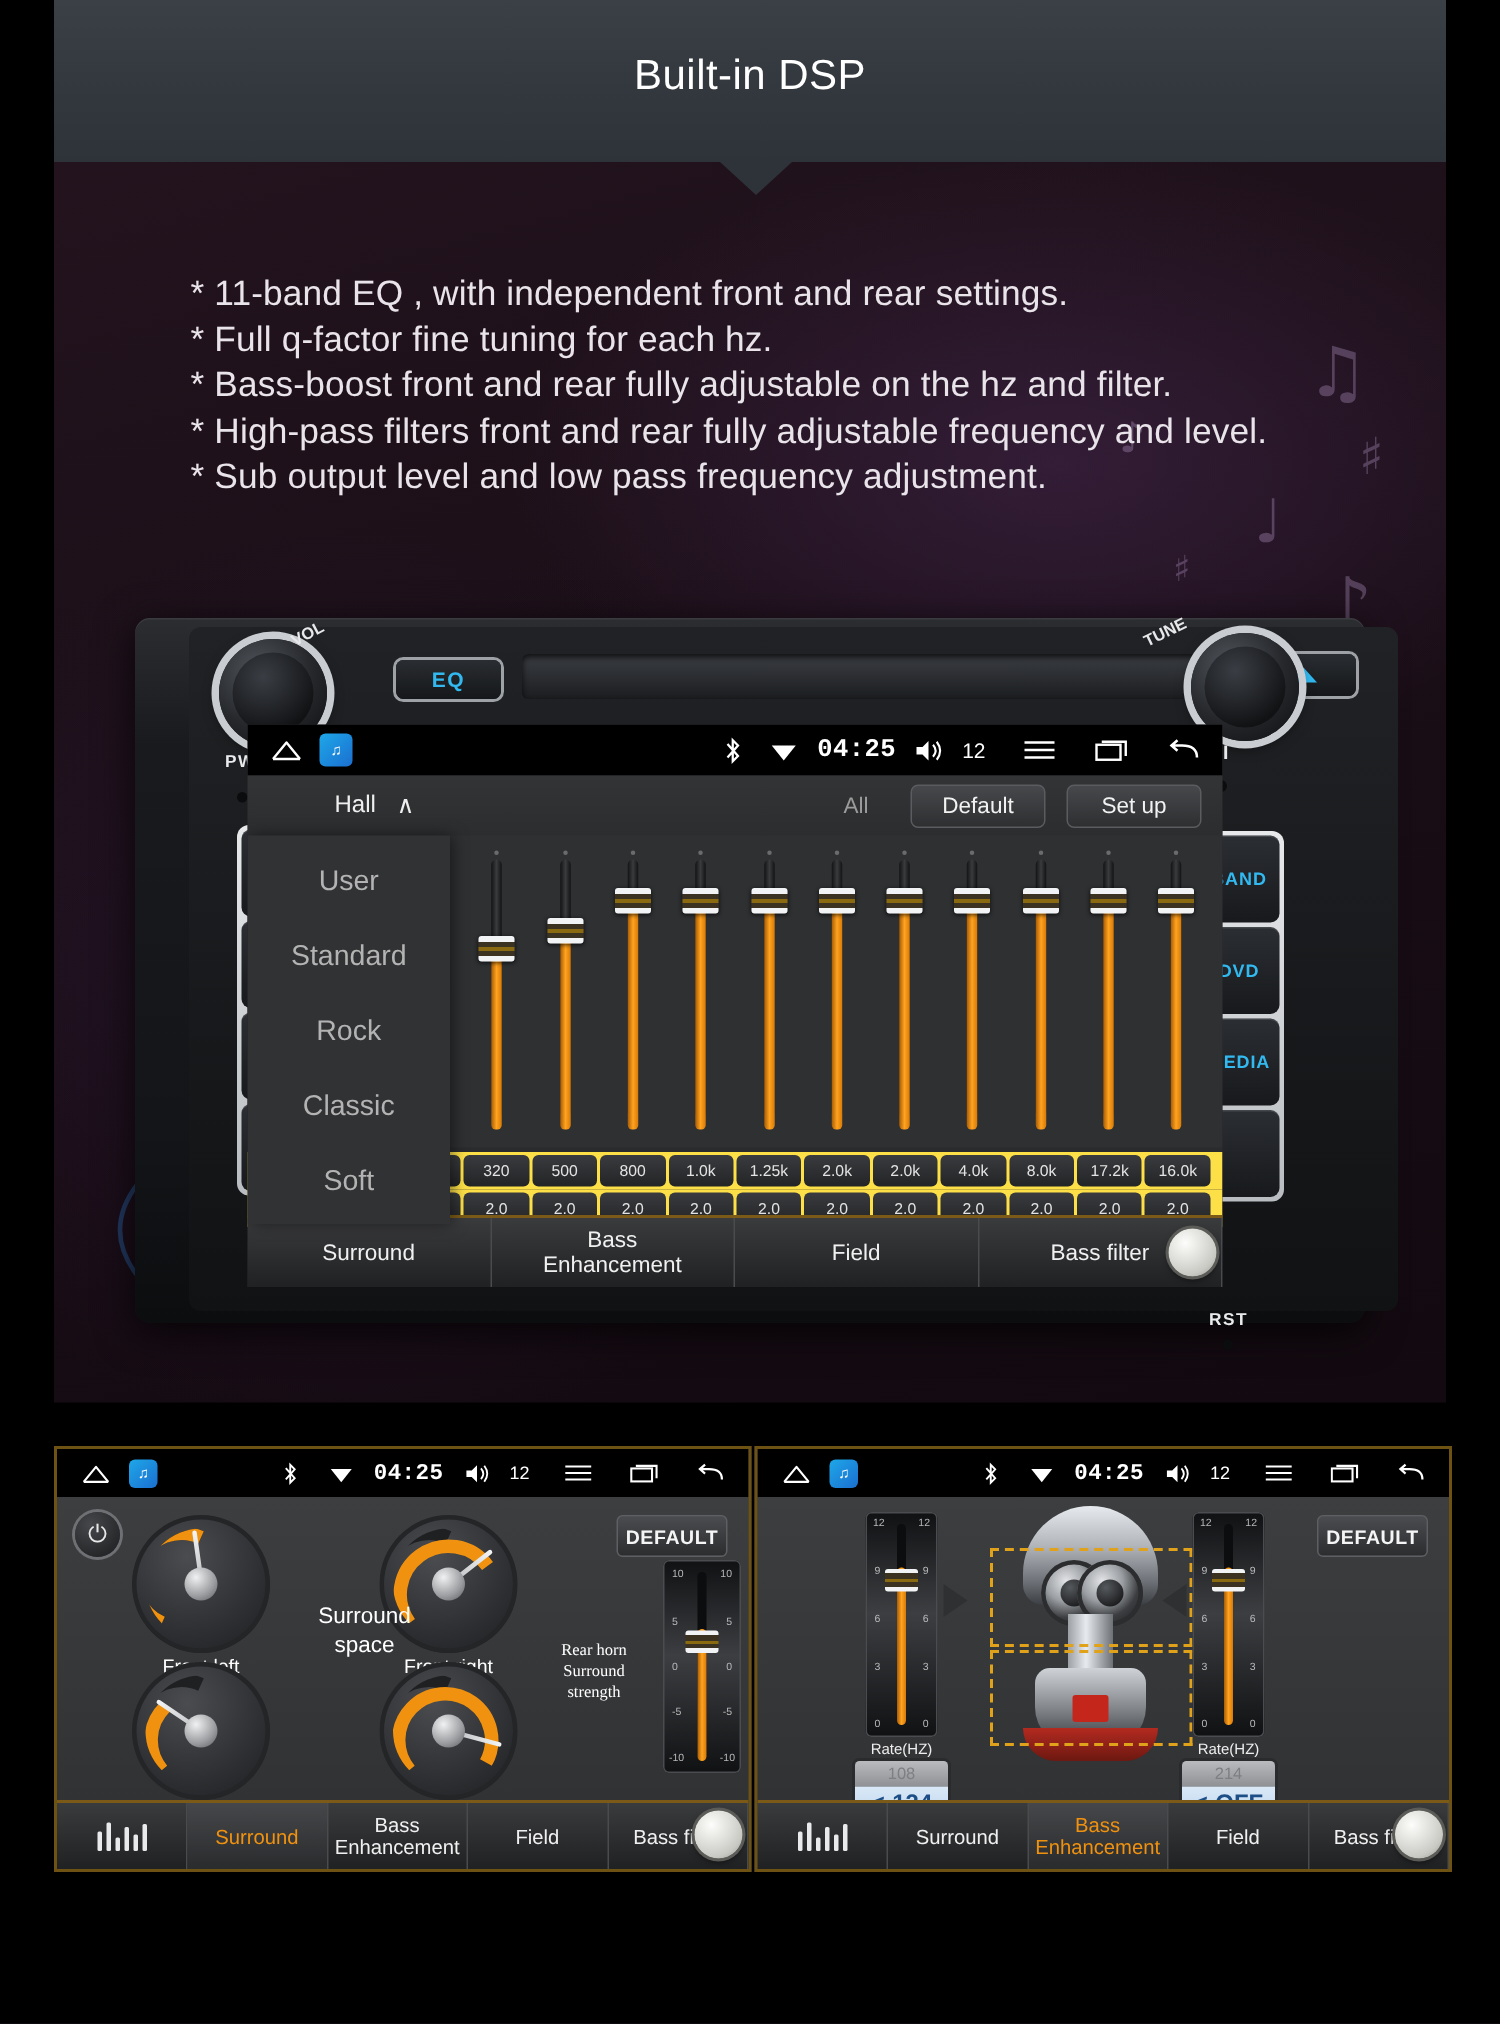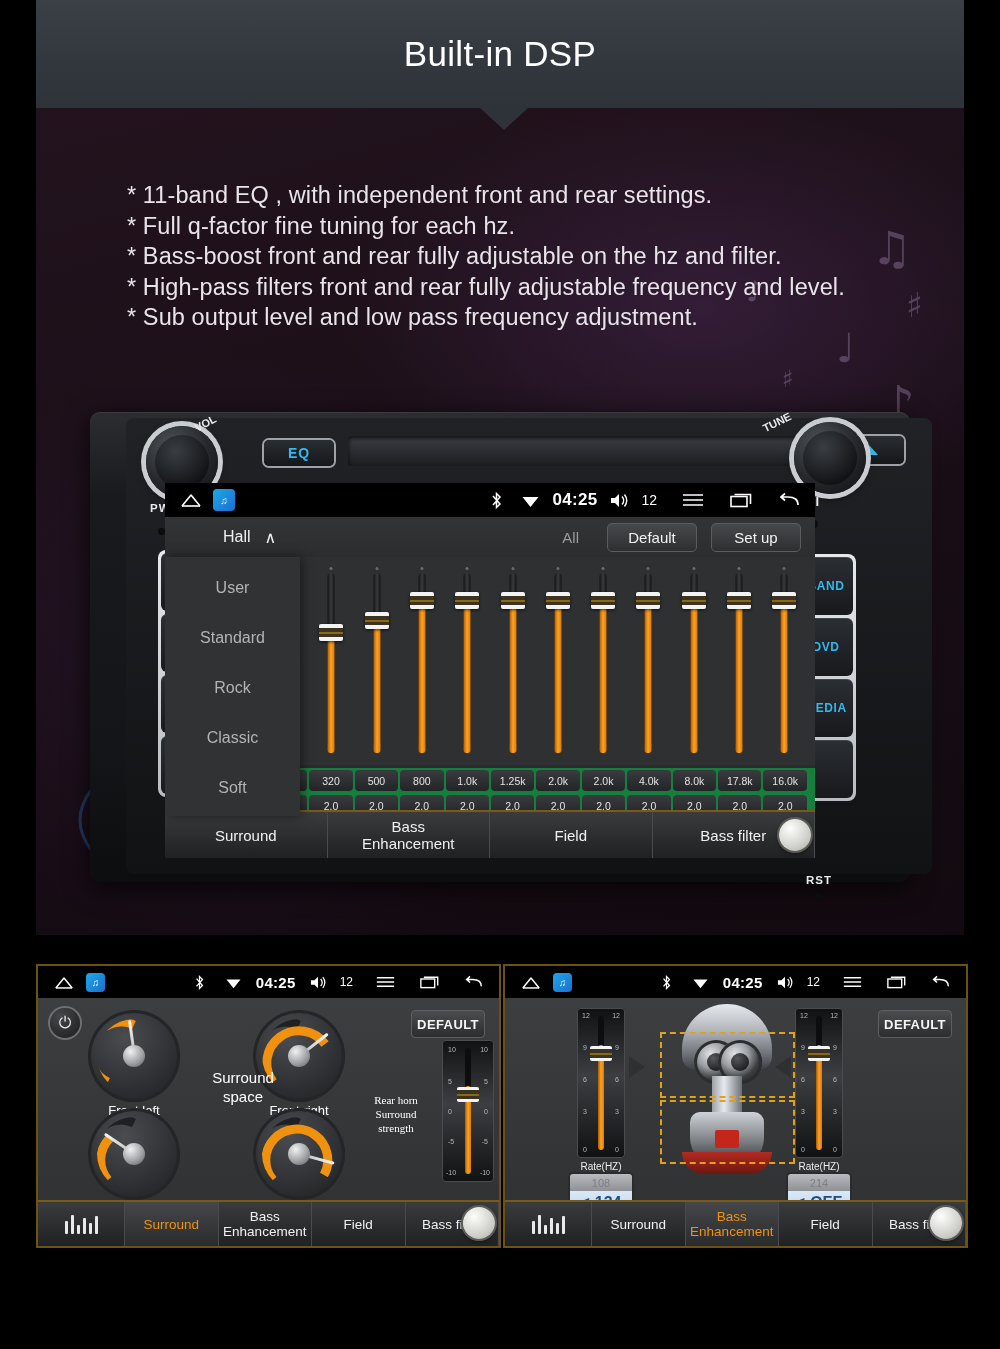--- a/index.html
+++ b/index.html
@@ -13,21 +13,21 @@
   .promo{position:absolute;left:36px;top:0;width:928px;height:935px;
     background:
       radial-gradient(ellipse 520px 300px at 72% 33%, rgba(70,40,80,.55) 0%, rgba(0,0,0,0) 70%),
       radial-gradient(ellipse 480px 420px at 22% 70%, rgba(48,26,58,.5) 0%, rgba(0,0,0,0) 72%),
       linear-gradient(165deg,#24141f 0%, #1d1019 38%, #170c14 70%, #120a10 100%);
     overflow:hidden;}
 
   .header{position:absolute;left:36px;top:0;width:928px;height:108px;
     background:linear-gradient(180deg,#3b4046 0%,#33383e 55%,#2e3339 100%);}
   .header .title{position:absolute;left:0;right:0;top:34px;text-align:center;
-    font-size:35px;font-weight:400;letter-spacing:.3px;color:#fff;}
+    font-size:28px;font-weight:400;letter-spacing:.3px;color:#fff;}
   .header-notch{position:absolute;left:480px;top:108px;width:0;height:0;
     border-left:24px solid transparent;border-right:24px solid transparent;
     border-top:22px solid #2e3339;}
 
   .bullets{position:absolute;left:127px;top:180px;width:790px;}
   .bullets div{font-size:23.5px;line-height:30.5px;color:#e9e4ea;
     letter-spacing:.1px;white-space:nowrap;}
 
   
   .notes{position:absolute;right:18px;top:215px;width:260px;height:360px;
@@ -97,21 +97,21 @@
   .brand{position:absolute;left:0;right:0;bottom:22px;text-align:center;
     font-size:19px;font-weight:bold;letter-spacing:3px;color:#dfe2e6;}
 
   
   .screen{position:absolute;left:165px;top:483px;width:650px;height:375px;
     background:#2a2b2d;overflow:hidden;}
   .sysbar{height:34px;background:#000;display:flex;align-items:center;
     padding:0 14px;gap:10px;}
   .sysbar .ic{width:24px;height:22px;display:flex;align-items:center;justify-content:center;}
   .sysbar .spacer{flex:1;}
-  .sysbar .clock{font-size:17px;font-weight:bold;letter-spacing:.3px;}
+  .sysbar .clock{font-size:17px;font-weight:bold;letter-spacing:.3px;font-family:Liberation Mono, monospace;}
   .sysbar .volnum{font-size:14px;}
   .bt-logo{width:22px;height:22px;border-radius:4px;
     background:linear-gradient(135deg,#1ea7e8,#1b6fd0);
     display:flex;align-items:center;justify-content:center;font-size:10px;
     font-weight:bold;color:#fff;}
 
   .eqtop{height:40px;display:flex;align-items:center;padding:0 14px;
     background:linear-gradient(180deg,#333436,#2c2d2f);}
   .preset{display:flex;align-items:center;gap:14px;font-size:16px;color:#efefef;
     margin-left:44px;}
@@ -132,21 +132,21 @@
     transform:translateX(-50%);border-radius:3px;
     background:linear-gradient(90deg,#a85c05,#ffa320,#d87a06);}
   .fader .cap{position:absolute;left:50%;width:24px;height:17px;
     transform:translateX(-50%);border-radius:2px;
     background:linear-gradient(180deg,#f2f3f4 0 22%,#3b3222 22% 45%,#8a6a10 45% 58%,
                #3b3222 58% 78%,#f2f3f4 78% 100%);
     box-shadow:0 1px 3px rgba(0,0,0,.7);}
   .fader .dot{position:absolute;left:50%;top:2px;width:3px;height:3px;border-radius:50%;
     background:#6a6b6d;transform:translateX(-50%);}
 
-  .freqrow,.valrow{display:flex;padding:0 8px;gap:2px;background:#15803d;align-items:center;}
+  .freqrow,.valrow{display:flex;padding:0 8px;gap:2px;background:#fde047;align-items:center;}
   .freqrow{margin-top:3px;}
   .freqrow .cell,.valrow .cell{flex:1;height:21px;border-radius:4px;margin:2px 0;
     background:linear-gradient(180deg,#3a3b3e,#232426);
     display:flex;align-items:center;justify-content:center;
     font-size:10.5px;color:#e3e3e3;}
   .valrow .cell{font-size:10.5px;}
 
   .tabbar{position:absolute;left:0;right:0;bottom:0;height:46px;
     border-top:2px solid #7a5a16;display:flex;
     background:linear-gradient(180deg,#3a3b3d,#202123);}
@@ -156,21 +156,21 @@
   .tab.active{color:#f0920f;background:linear-gradient(180deg,#46474a,#2a2b2d);}
   .knobdot{position:absolute;right:4px;bottom:7px;width:32px;height:32px;border-radius:50%;
     background:radial-gradient(circle at 35% 30%,#fdfdfb,#c9c9c4 70%,#8e8e8a 100%);
     box-shadow:0 0 0 2px #5b5b58,0 2px 5px rgba(0,0,0,.7);}
 
   
   .dropdown{position:absolute;left:0;top:74px;width:135px;bottom:42px;
     background:#313234;box-shadow:2px 0 10px rgba(0,0,0,.5);z-index:5;
     padding-top:6px;overflow:hidden;}
   .dropdown div{height:50px;display:flex;align-items:center;justify-content:center;
-    font-size:16px;color:#b3b3b3;}
+    font-size:19px;color:#b3b3b3;}
 
   
   .shot{position:absolute;top:964px;width:461px;height:280px;
     background:#3a3b3d;border:2px solid #6d5214;overflow:hidden;}
   .shot.left{left:36px;} .shot.right{left:503px;}
   .shot .sysbar{height:32px;}
   .shot-body{position:absolute;left:0;right:0;top:32px;bottom:46px;
     background:linear-gradient(180deg,#3d3e40,#313234);}
   .shot .tabbar{height:44px;border-top:2px solid #7a5a16;}
   .shot .tab{font-size:13.5px;line-height:15px;}
@@ -479,21 +479,21 @@
         <div class="cell">200</div>
         <div class="cell">320</div>
         <div class="cell">500</div>
         <div class="cell">800</div>
         <div class="cell">1.0k</div>
         <div class="cell">1.25k</div>
         <div class="cell">2.0k</div>
         <div class="cell">2.0k</div>
         <div class="cell">4.0k</div>
         <div class="cell">8.0k</div>
-        <div class="cell">17.8k</div>
+        <div class="cell">17.2k</div>
         <div class="cell">16.0k</div>
       </div>
     <div class="valrow" id="valrow">
         <div class="cell">2.0</div>
         <div class="cell">2.0</div>
         <div class="cell">2.0</div>
         <div class="cell">2.0</div>
         <div class="cell">2.0</div>
         <div class="cell">2.0</div>
         <div class="cell">2.0</div>

